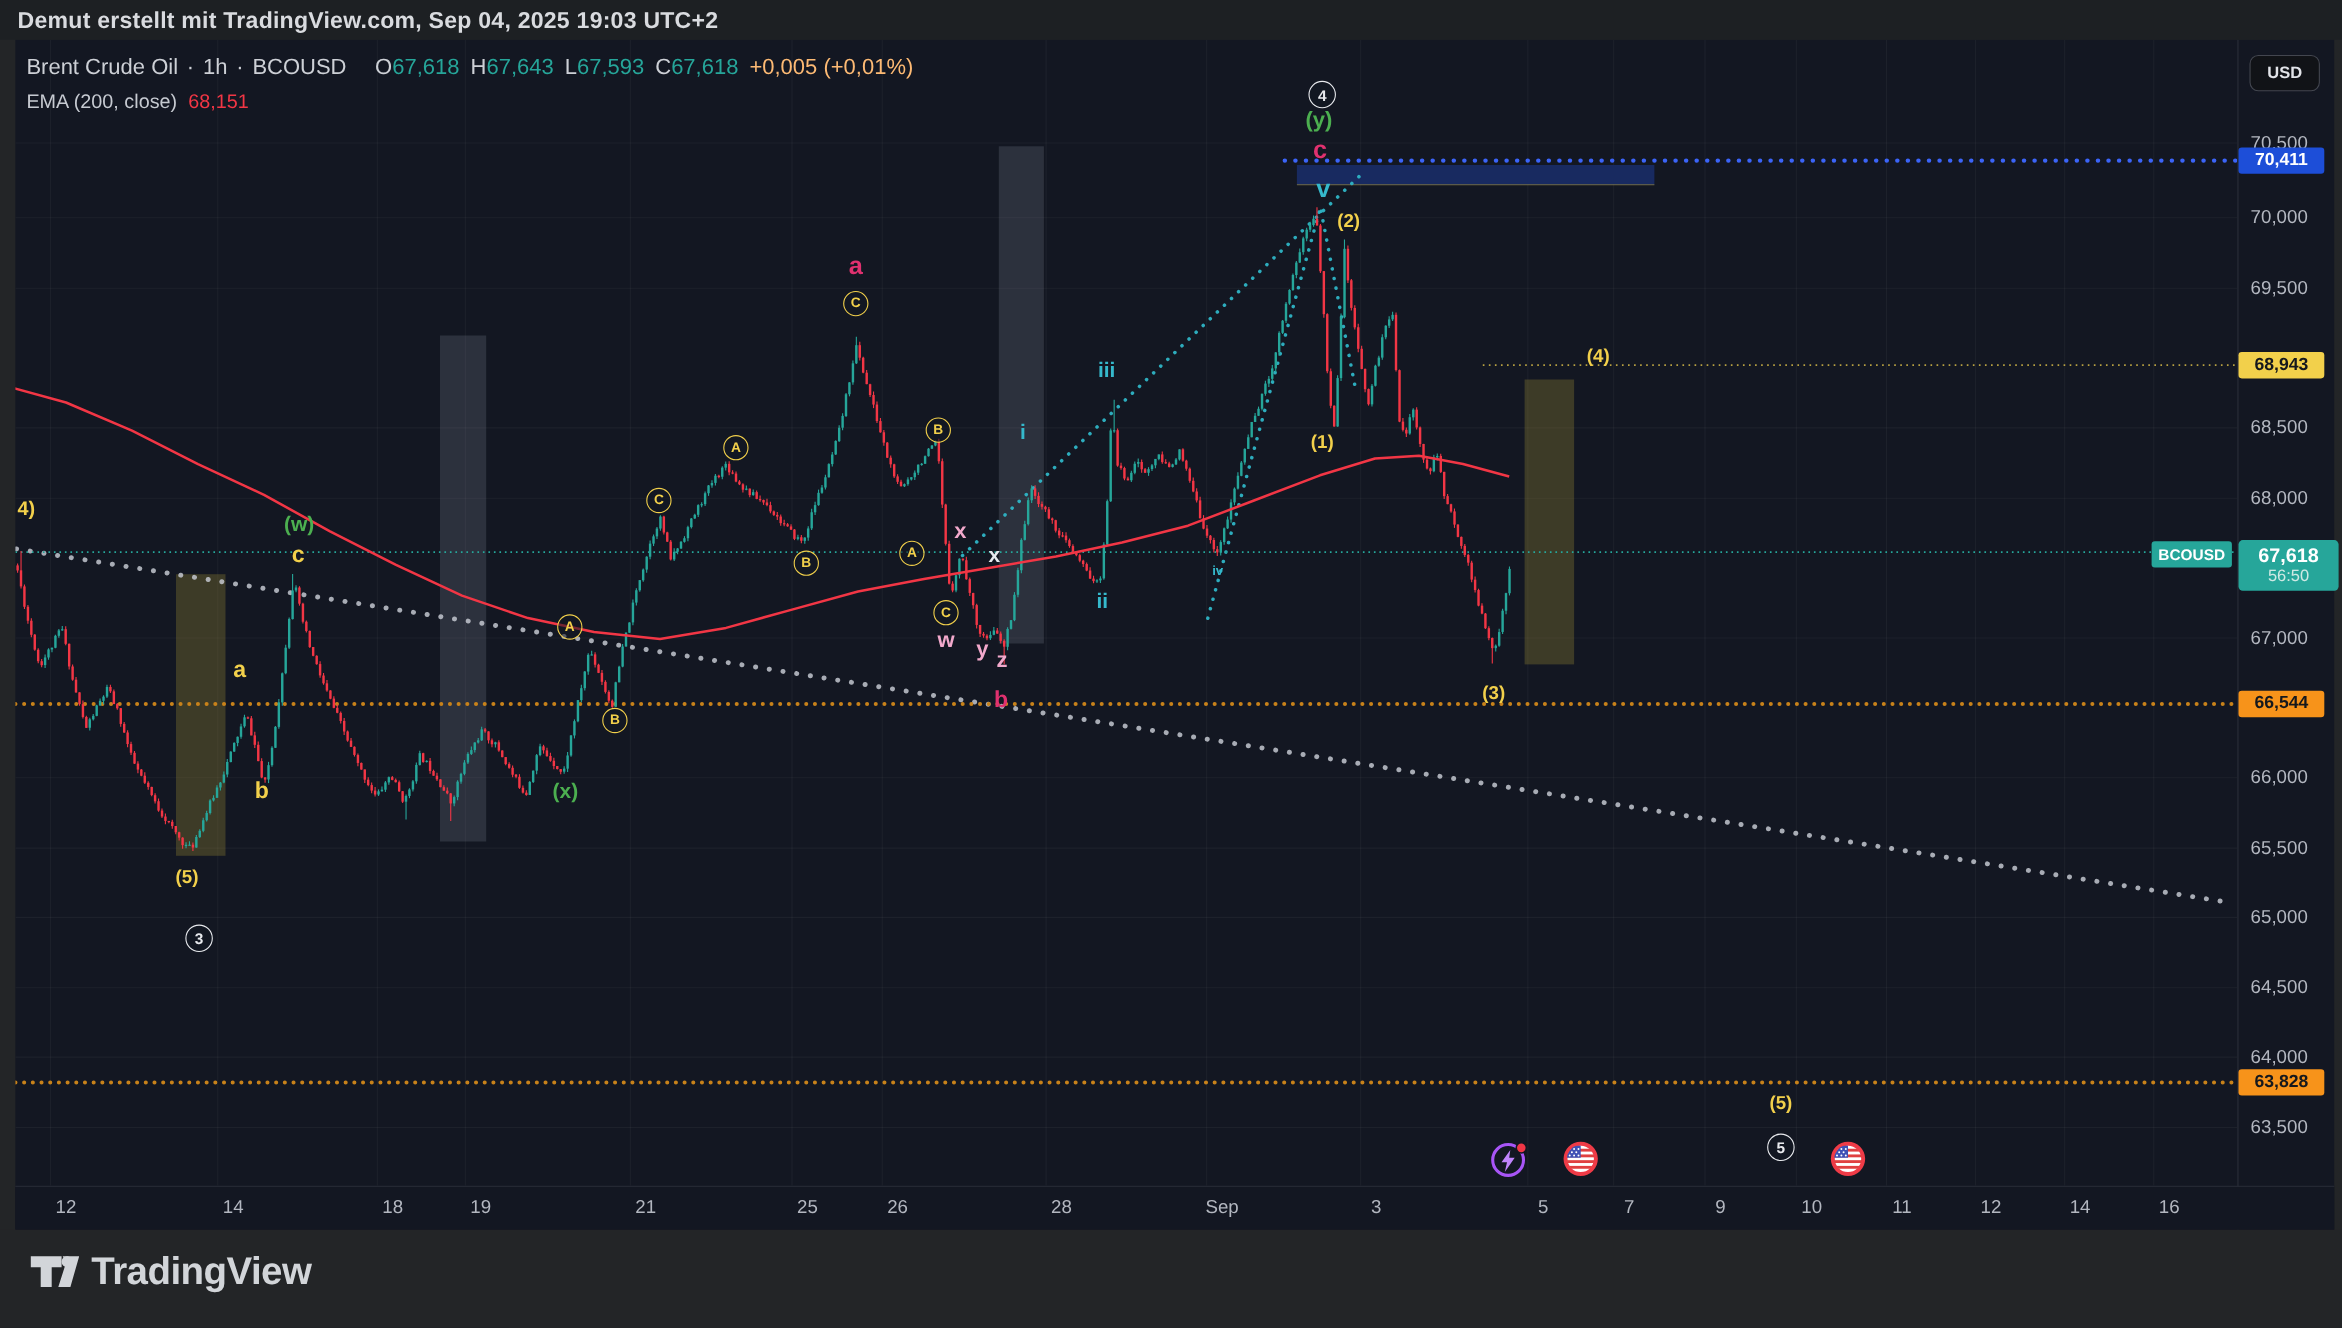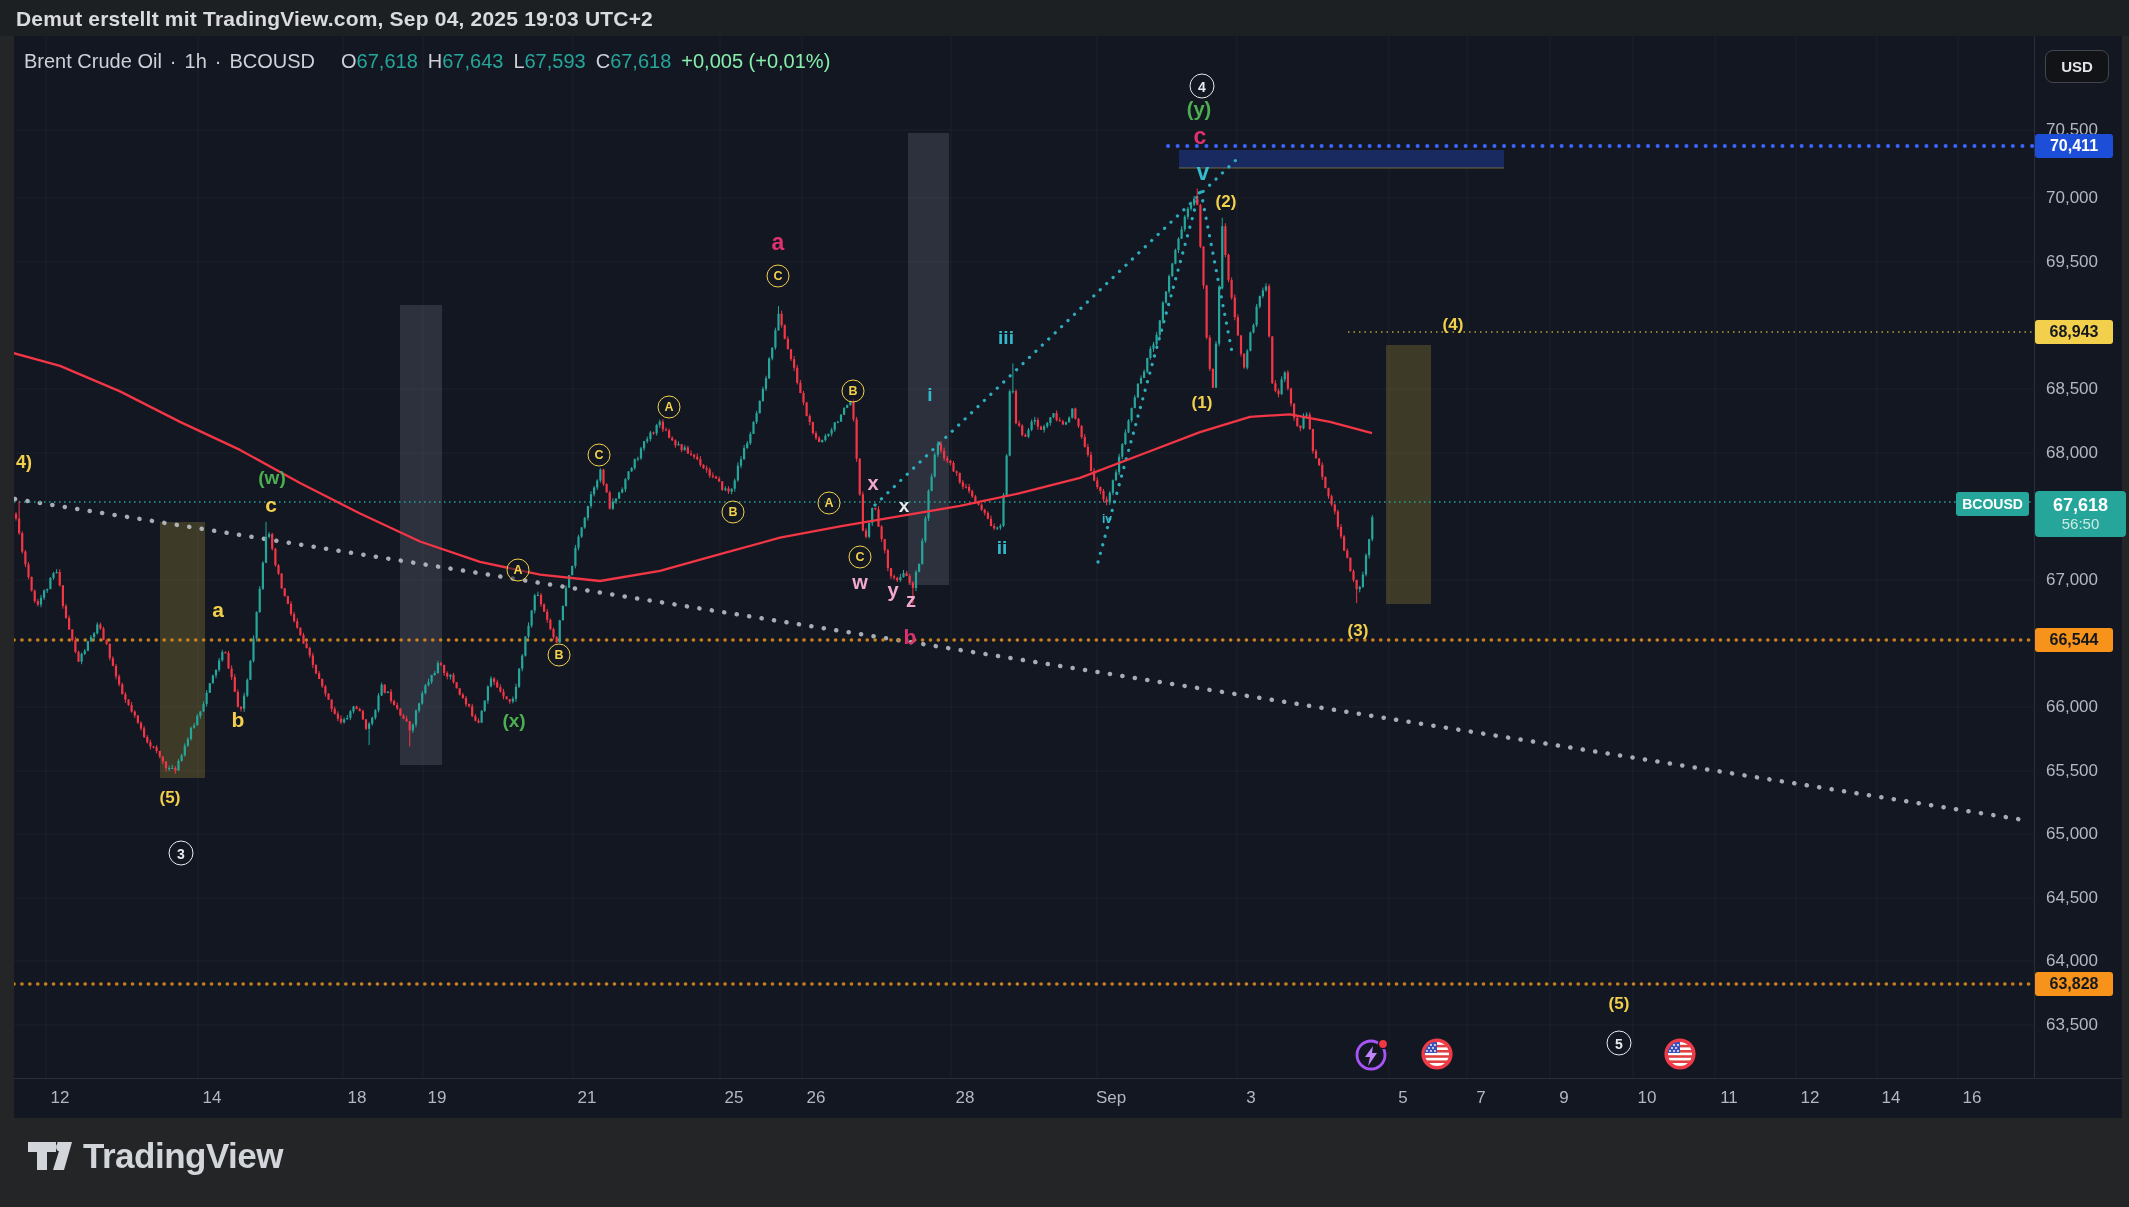--- a/index.html
+++ b/index.html
@@ -16,21 +16,21 @@
   #labels{position:absolute;inset:0;pointer-events:none;}
   .wl{position:absolute;transform:translate(-50%,-50%);font-weight:700;white-space:nowrap;line-height:1;}
   .wl.circ{border-radius:50%;display:flex;align-items:center;justify-content:center;}
   .legend{position:absolute;left:24px;top:50px;}
   .lg-row{display:flex;align-items:baseline;white-space:nowrap;}
   .lg-title{font-size:20px;color:#cdd0d6;}
   .lg-sep{font-size:20px;color:#cdd0d6;margin:0 8px;}
   .lg-ohlc{margin-left:16px;font-size:20px;}
   .lg-ohlc .k{color:#cdd0d6;margin-left:10px;}
   .lg-ohlc .v{color:#26a69a;}
-  .lg-change{color:#86efac;font-size:20px;margin-left:10px;}
+  .lg-change{color:#fdba74;font-size:20px;margin-left:10px;}
   .lg-row2{margin-top:9px;font-size:18px;}
   .lg-ind{color:#c6cad1;}
   .lg-indval{color:#f23645;margin-left:10px;}
   .usd-btn{position:absolute;left:2045px;top:50px;width:64px;height:33px;background:#111317;
      border:1px solid #43464f;border-radius:8px;color:#e2e4e9;font-size:15px;font-weight:700;
      font-family:inherit;display:flex;align-items:center;justify-content:center;cursor:pointer;}
   .ptick{position:absolute;left:2046px;transform:translateY(-50%);font-size:17px;color:#b3b7c0;}
   .ptag{position:absolute;left:2035px;width:78px;height:24px;border-radius:3px;
      display:flex;align-items:center;justify-content:center;transform:translateY(-50%);
      font-size:16px;font-weight:700;}
@@ -1035,20 +1035,24 @@
   <div class="legend">
     <div class="lg-row">
       <span class="lg-title">Brent Crude Oil</span>
       <span class="lg-sep">·</span>
       <span class="lg-title">1h</span>
       <span class="lg-sep">·</span>
       <span class="lg-title">BCOUSD</span>
       <span class="lg-ohlc" id="ohlc"><span class="k">O</span><span class="v">67,618</span><span class="k">H</span><span class="v">67,643</span><span class="k">L</span><span class="v">67,593</span><span class="k">C</span><span class="v">67,618</span></span>
       <span class="lg-change">+0,005 (+0,01%)</span>
     </div>
+    <div class="lg-row lg-row2">
+      <span class="lg-ind">EMA (200, close)</span>
+      <span class="lg-indval">68,151</span>
+    </div>
   </div>
 
   <button class="usd-btn">USD</button>
 
   <div id="pticks">
       <div class="ptick" style="top: 130px;">70,500</div>
       <div class="ptick" style="top: 198px;">70,000</div>
       <div class="ptick" style="top: 262px;">69,500</div>
       <div class="ptick" style="top: 389px;">68,500</div>
       <div class="ptick" style="top: 453px;">68,000</div>

